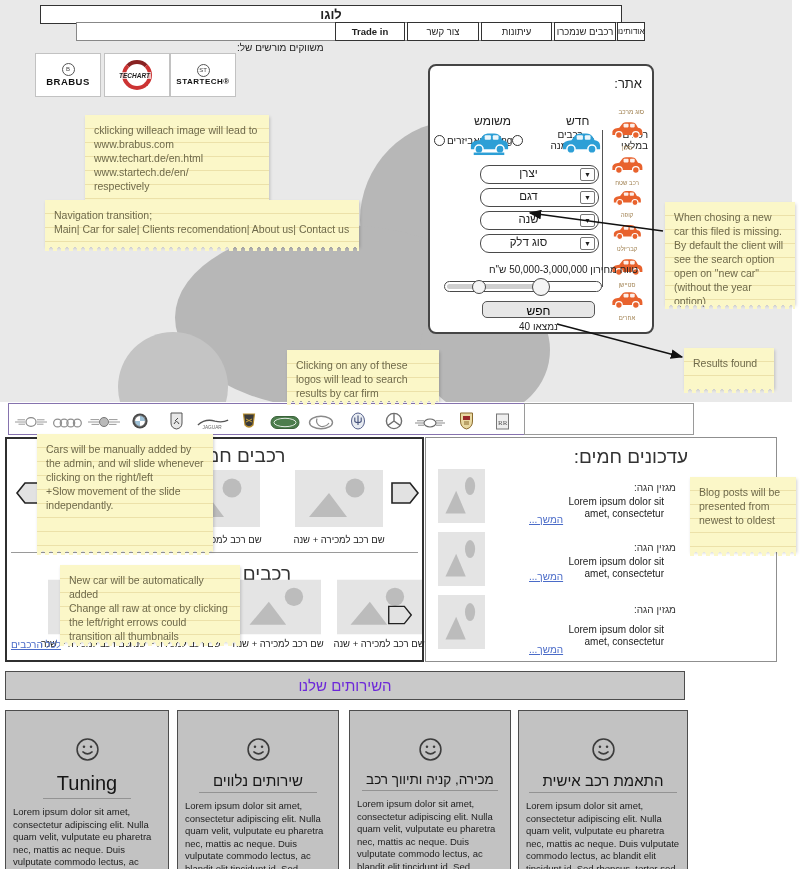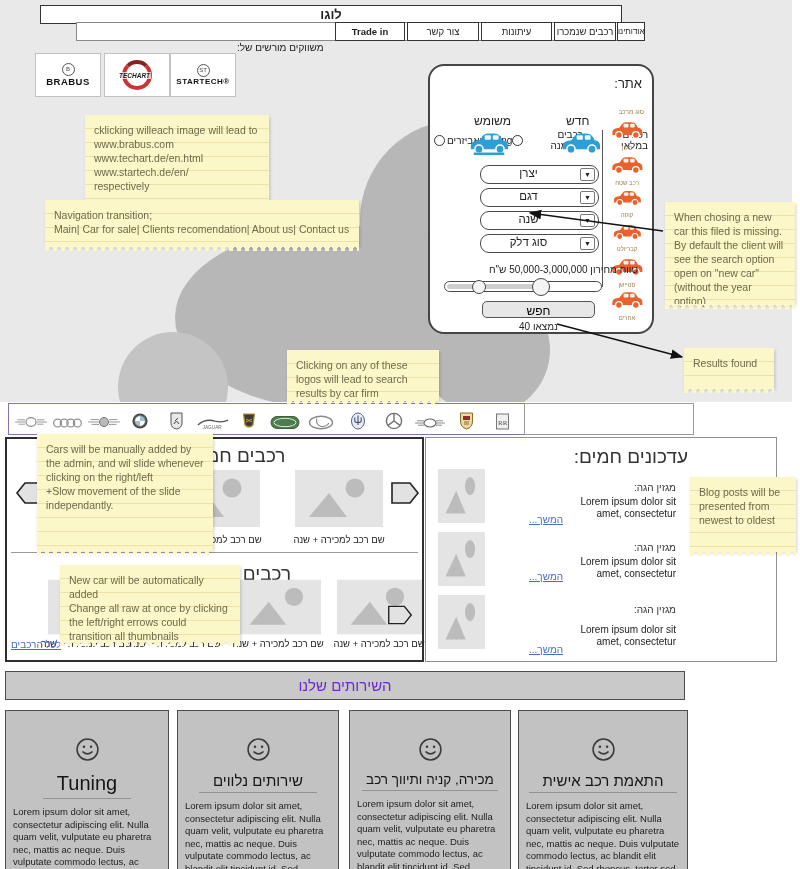--- a/index.html
+++ b/index.html
@@ -27,21 +27,21 @@
                 background:rgba(255,255,255,.7);padding:0 1px;}
   
   .note{position:absolute;background:#FBF7C8;color:#6e694a;font-size:10.5px;line-height:14px;
         padding:8px 9px 4px;white-space:pre-line;box-shadow:1px 2px 3px rgba(0,0,0,.18);
         background-image:repeating-linear-gradient(#FBF7C8 0 13px,#ece1a9 13px 14px);z-index:5;}
   .note::after{content:"";position:absolute;left:0;right:0;bottom:-5px;height:5px;
         background:linear-gradient(135deg,#FBF7C8 50%,transparent 50%) 0 0/8px 5px repeat-x,
                    linear-gradient(-135deg,#FBF7C8 50%,transparent 50%) 4px 0/8px 5px repeat-x;}
   
   .search-panel{left:428px;top:64px;width:222px;height:266px;background:#fff;border:2px solid #454545;
-                border-radius:16px;z-index:3;}
+                border-radius:8px;z-index:3;}
   .sp-title{position:absolute;right:10px;top:10px;font-size:13px;direction:rtl;}
   .radio-row{position:absolute;left:4px;right:4px;top:32px;display:flex;justify-content:space-between;}
   .radio{display:flex;align-items:center;gap:2px;font-size:10px;direction:ltr;cursor:pointer;margin-top:31px;}
   .rb{width:9px;height:9px;border:1.5px solid #333;border-radius:50%;background:#fff;position:relative;flex:none;}
   .rb.sel::after{content:"";position:absolute;inset:1.5px;background:#111;border-radius:50%;}
   .cond-label{position:absolute;font-size:12px;direction:rtl;}
   .vline{position:absolute;left:172px;top:64px;width:0;height:157px;border-left:1.5px solid #555;}
   .bt-label{position:absolute;right:8px;top:42px;font-size:6.5px;color:#a08050;direction:rtl;}
   .bt-item{position:absolute;left:176px;width:42px;text-align:center;cursor:pointer;}
   .bt-item .lbl{font-size:6px;color:#a08050;direction:rtl;display:block;margin-top:1px;}
@@ -67,21 +67,21 @@
   
   .hot-panel{left:5px;top:437px;width:415px;height:221px;background:#fff;border:2px solid #2f2f2f;}
   .sec-title{position:absolute;left:70px;right:30px;text-align:center;font-size:19px;color:#333;direction:rtl;}
   .caption{position:absolute;font-size:9.5px;text-align:center;direction:rtl;color:#222;width:108px;}
   .h-divider{position:absolute;left:4px;right:4px;top:113px;border-top:1.5px solid #9a9a9a;}
   .ph{position:absolute;width:88px;height:57px;}
   .slide-arrow{position:absolute;width:30px;height:24px;cursor:pointer;}
   .link{color:#4a6bc8;text-decoration:underline;font-size:10px;cursor:pointer;direction:rtl;}
   .blog-panel{left:425px;top:437px;width:350px;height:223px;background:#fff;border:1px solid #8f8f8f;}
   .post-title{position:absolute;right:100px;font-size:10px;direction:rtl;color:#333;}
-  .post-body{position:absolute;right:100px;width:108px;font-size:10px;line-height:12px;text-align:right;}
+  .post-body{position:absolute;right:112px;width:108px;font-size:10px;line-height:12px;text-align:right;}
   .post-more{position:absolute;left:103px;}
   .post-img{position:absolute;left:12px;width:47px;height:54px;}
   
   .services-bar{left:5px;top:671px;width:678px;height:27px;background:#c9c9c9;border:1.5px solid #4d4d4d;
                 text-align:center;font-size:15px;line-height:27px;direction:rtl;color:#6d28d9;}
   .svc-card{top:710px;height:200px;background:#c2c2c2;border:1.5px solid #4d4d4d;text-align:center;}
   .svc-title{display:inline-block;margin-top:6px;font-size:15px;color:#151515;direction:rtl;
              border-bottom:1.5px solid #939393;padding:0 14px 3px;}
   .svc-body{margin:7px 7px 0;font-size:9.5px;line-height:12.5px;text-align:left;direction:ltr;color:#1d1d1d;}
   .smiley{margin-top:26px;width:25px;height:25px;}

